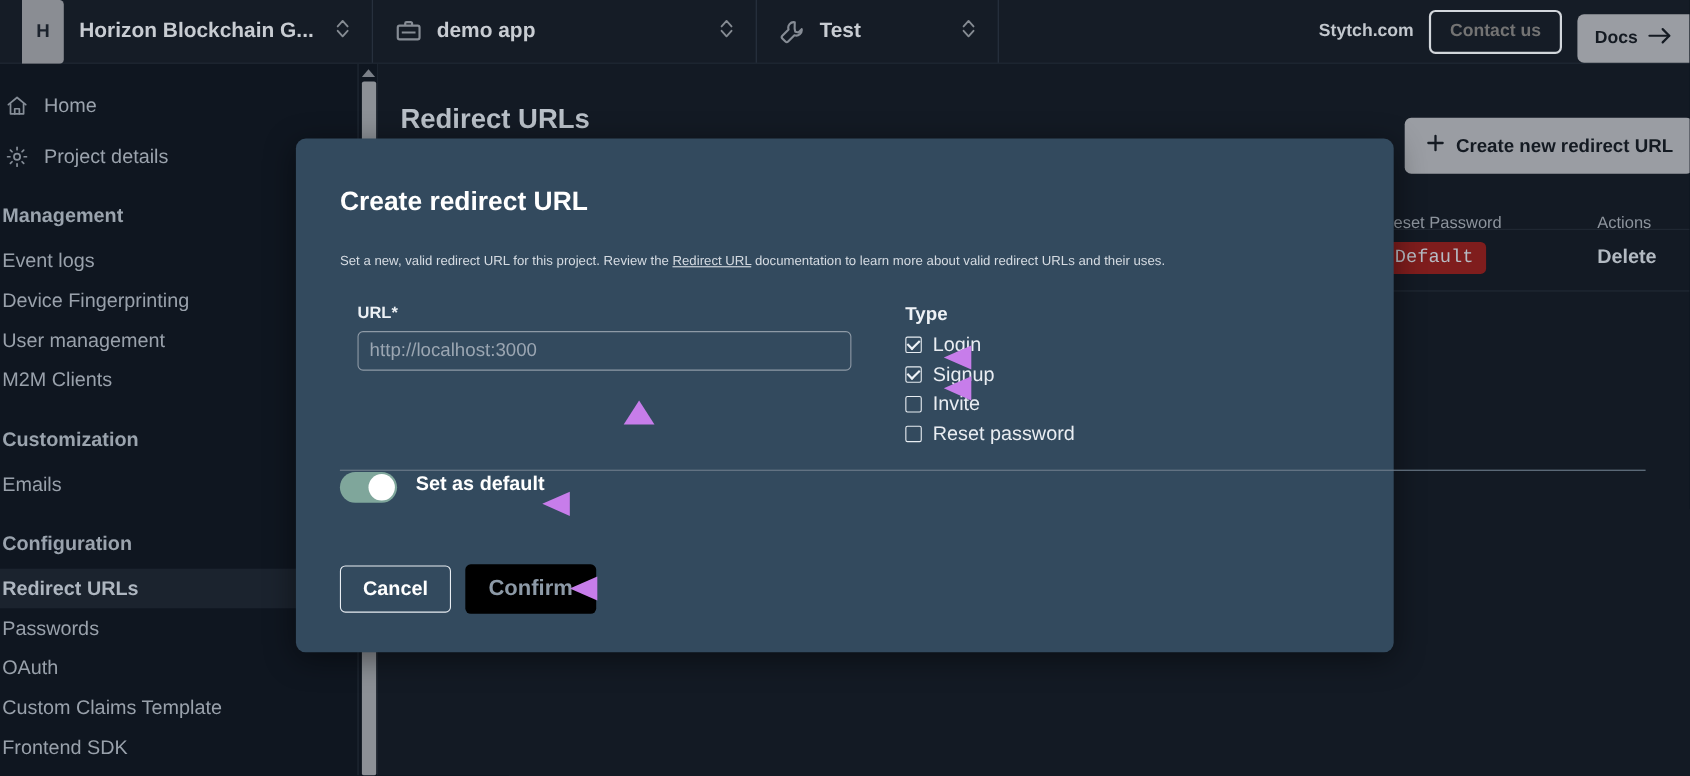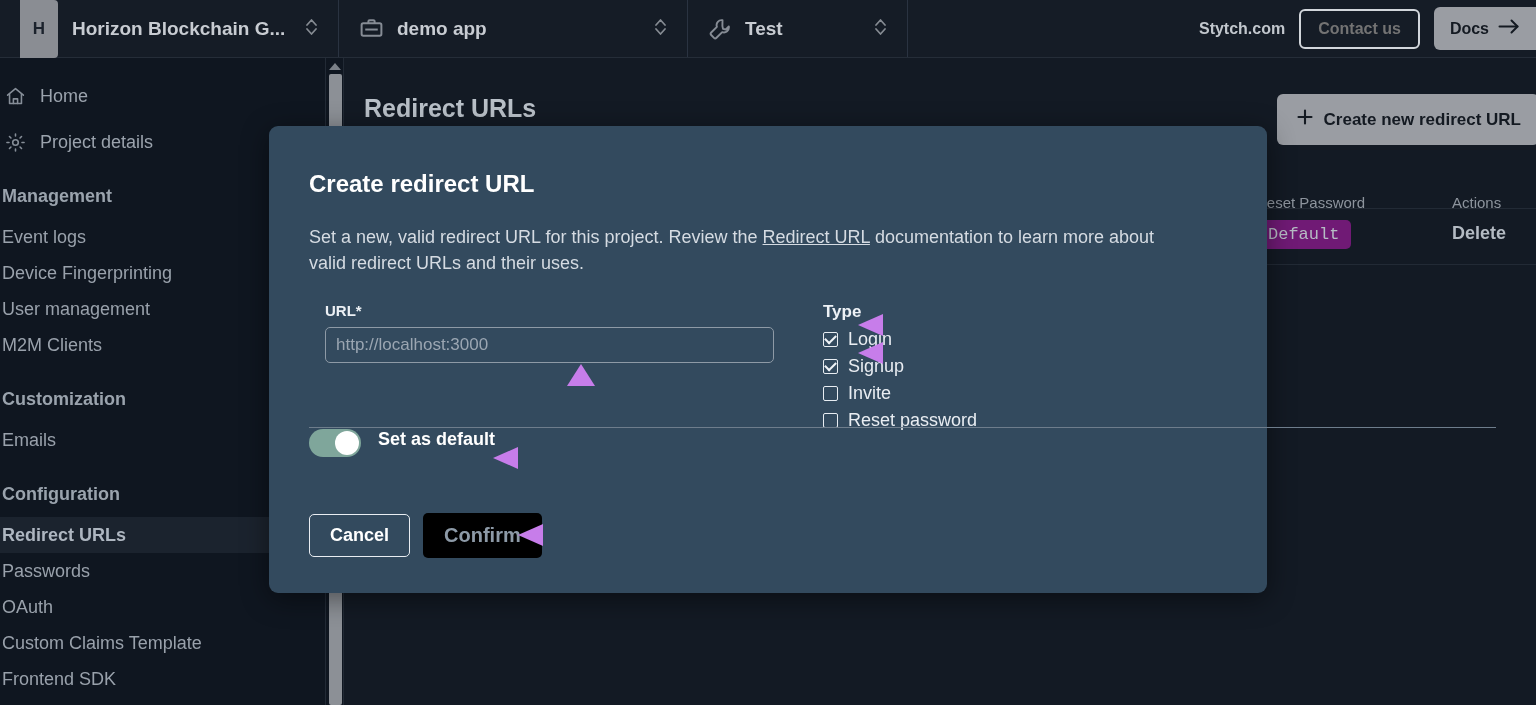--- a/index.html
+++ b/index.html
@@ -53,21 +53,21 @@
     color: #737373; background: transparent;
     font-size: 16px; font-weight: bold;
     padding: 9px 17px; cursor: pointer;
     font-family: Liberation Sans, sans-serif;
   }
   .btn-solid {
     background: #9a9da3; border: none; border-radius: 6px;
     color: #141a22; font-size: 16px; font-weight: bold;
     padding: 11px 14px; cursor: pointer;
     display: flex; align-items: center; gap: 9px;
-    font-family: inherit; white-space: nowrap;
+    font-family: inherit; white-space: nowrap; margin-top: 13px;
   }
 
   
   .sidebar {
     position: absolute; top: 58px; left: 0; width: 325px; height: 647px;
     background: #0f1620; padding-top: 20px; overflow: hidden;
   }
   .nav-item {
     display: flex; align-items: center; gap: 14px;
     height: 36px; padding: 0 0 0 4px;
@@ -113,40 +113,40 @@
   .table { position: absolute; top: 136px; left: 0; right: 0; }
   .thead {
     display: flex; color: #8d949d; font-size: 15px;
     padding: 0 0 14px 0; border-bottom: 1px solid #222a35;
   }
   .th-reset { position: absolute; left: 912px; top: 0; }
   .th-actions { position: absolute; left: 1108px; top: 0; }
   .trow { position: relative; height: 56px; border-bottom: 1px solid #222a35; }
   .badge {
     position: absolute; left: 912px; top: 11px;
-    background: #701a75; color: #b6bcc4;
+    background: #7f1d1d; color: #b6bcc4;
     font-family: "Liberation Mono", monospace; font-size: 17px;
     padding: 5px 12px; border-radius: 5px;
   }
   .delete-link {
     position: absolute; left: 1108px; top: 14px;
     color: #b3bac2; font-size: 18px; font-weight: bold; cursor: pointer;
   }
 
   
   .modal {
     position: absolute; left: 269px; top: 126px;
     width: 998px; height: 467px;
     background: #334a5e; border-radius: 9px;
     padding: 44px 40px 0 40px;
     box-shadow: 0 6px 28px rgba(0,0,0,.45);
   }
   .modal-title { color: #ffffff; font-size: 24px; font-weight: bold; }
   .modal-desc {
-    color: #d5dbe2; font-size: 18px; line-height: 26px;
+    color: #d5dbe2; font-size: 12px; line-height: 26px;
     margin-top: 26px; max-width: 880px;
   }
   .modal-desc a { color: #d5dbe2; text-decoration: underline; cursor: pointer; }
 
   .form-row { display: flex; margin-top: 26px; }
   .field { width: 450px; margin-left: 16px; }
   .field-label { color: #ecf0f4; font-size: 15px; font-weight: bold; }
   .text-input {
     width: 449px; height: 36px; margin-top: 8px;
     background: transparent; border: 1px solid #8e9aa6; border-radius: 5px;

